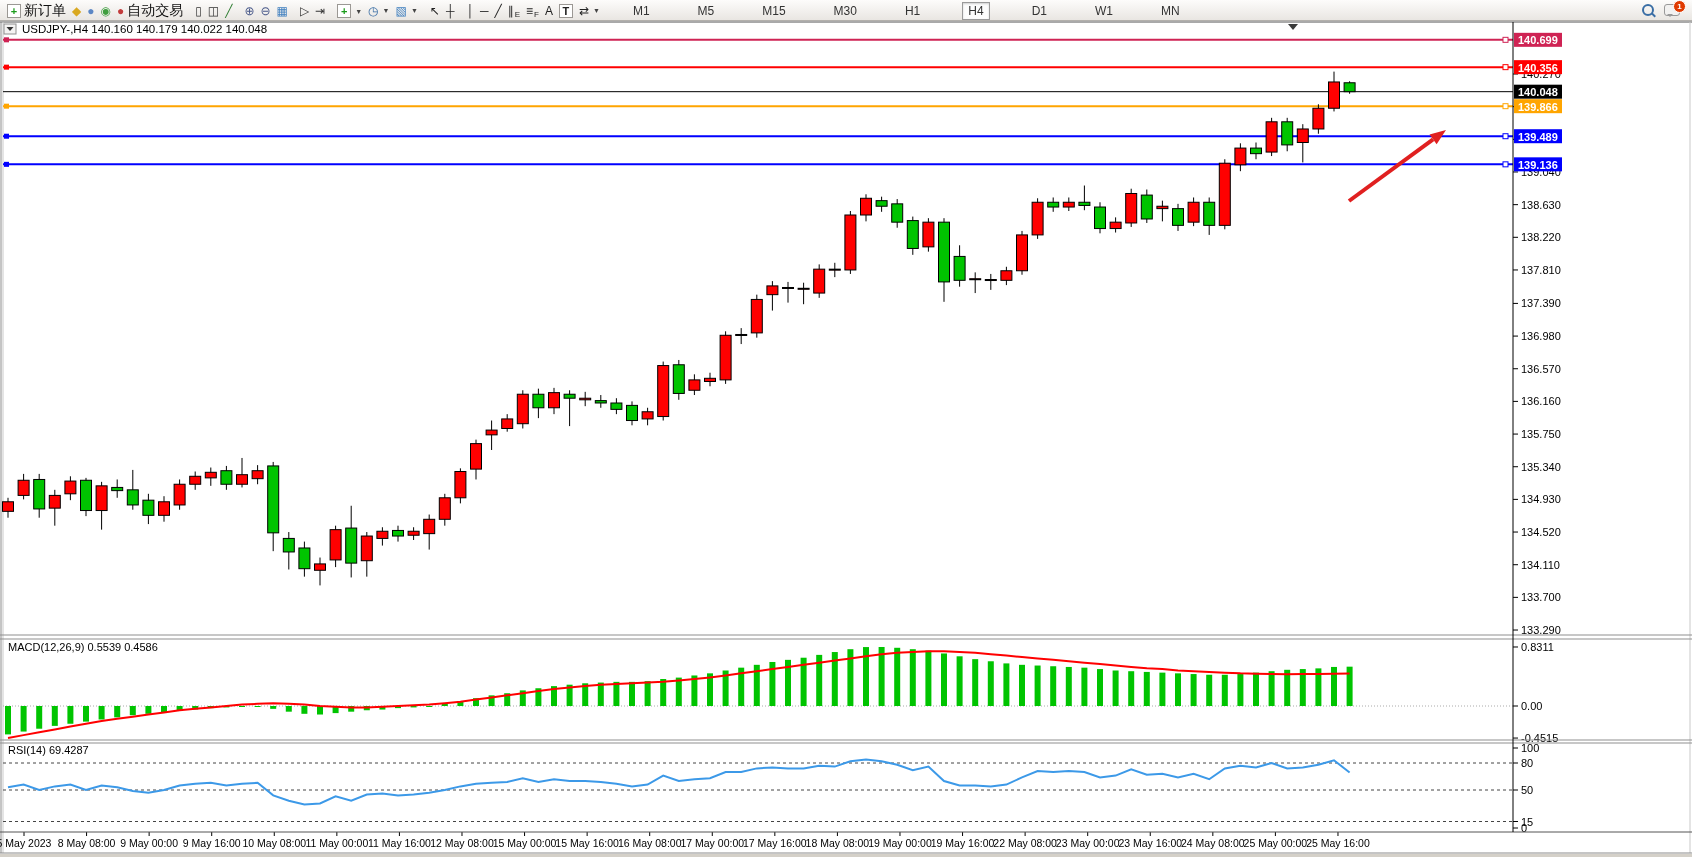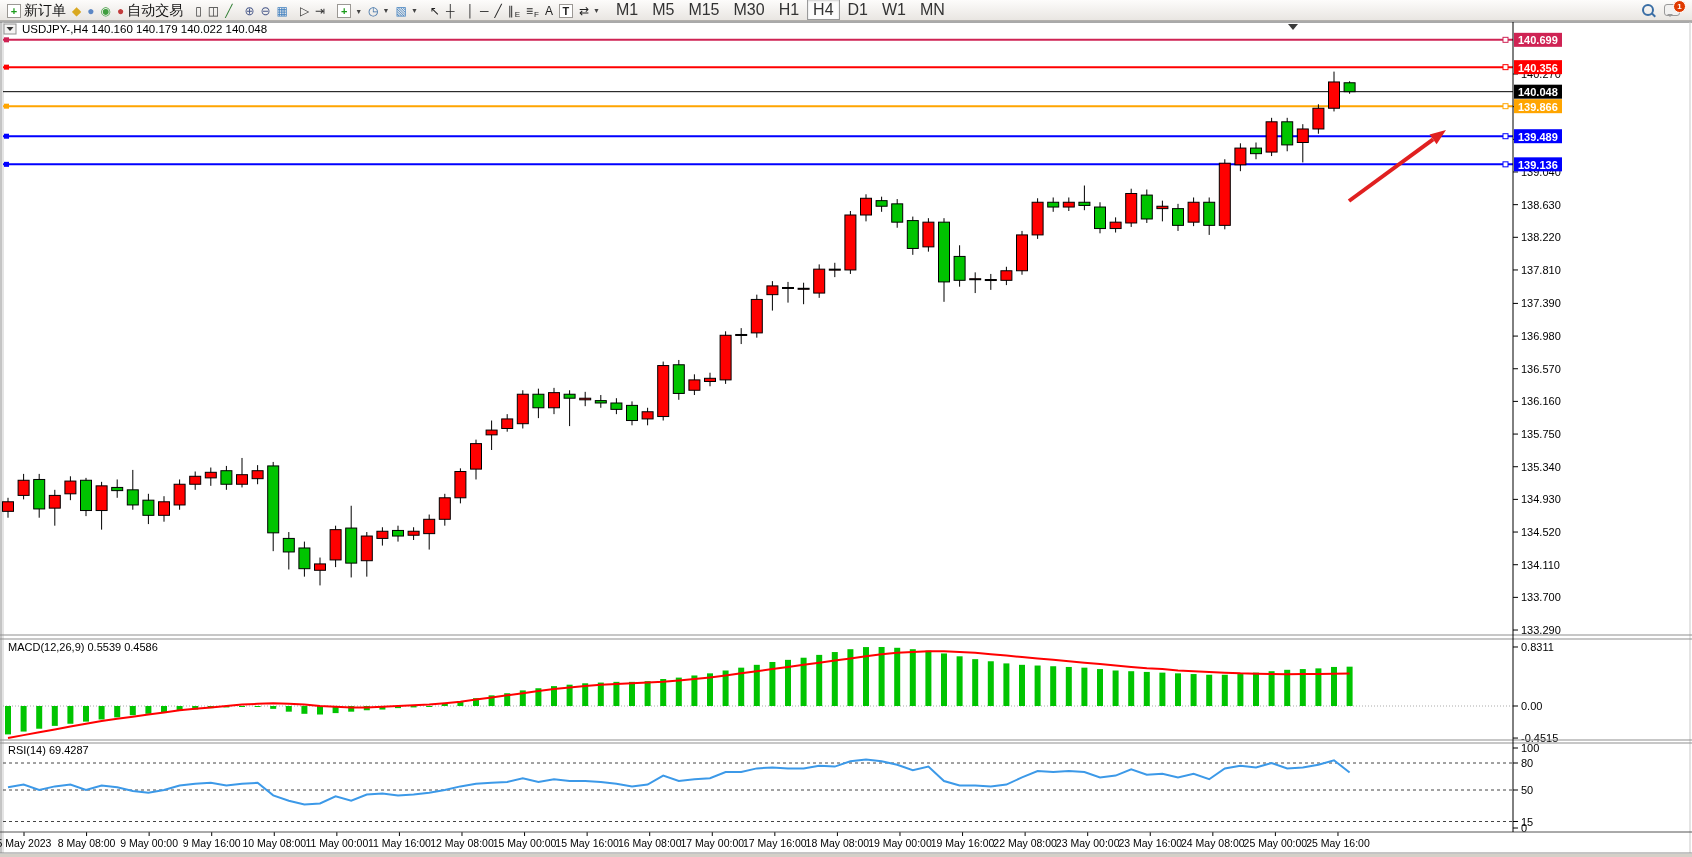--- a/index.html
+++ b/index.html
@@ -5,21 +5,21 @@
   html,body{margin:0;padding:0}
   body{width:1692px;height:857px;overflow:hidden;background:#fff;font-family:"Liberation Sans",sans-serif;position:relative}
   #toolbar{position:absolute;top:0;left:0;width:1692px;height:21px;background:linear-gradient(#fdfcfb,#e9e6e2);border-bottom:1px solid #b3b0ac;display:flex;align-items:center;padding:0 4px;box-sizing:border-box;z-index:5}
   .tb-item{display:inline-flex;align-items:center;height:17px;padding:0 3px;gap:3px;cursor:default;white-space:nowrap}
   .tb-glyph{font-size:12px;line-height:1}
   .tb-box{display:inline-flex;align-items:center;justify-content:center;width:12px;height:12px;border:1px solid #9b9894;background:#fff;font-weight:bold;font-size:11px;line-height:1}
   .tb-sub{font-size:8px;align-self:flex-end;margin-left:-2px;color:#222}
   .tb-caret{font-size:7px;color:#444;margin-left:1px}
   .tb-sep{width:1px;height:14px;background:#b5b2ae;margin:0 3px;box-shadow:1px 0 0 #fff}
   .tb-label{font-size:14px;color:#111}
-  .tf{padding:1px 5px;font-size:16px;color:#333;border:1px solid transparent;margin:0 1px}
+  .tf{padding:1px 5px;font-size:12px;color:#333;border:1px solid transparent;margin:0 18px}
   .tf.active{background:#fdfdfd;border:1px solid #9a9a9a;box-shadow:inset 0 1px 2px rgba(0,0,0,.18)}
   .tb-right{margin-left:auto;display:flex;align-items:center;gap:10px;padding-right:8px}
   .lens{position:relative;width:8px;height:8px;border:2px solid #3a6ea5;border-radius:50%;display:inline-block}
   .lens::after{content:"";position:absolute;width:5px;height:2px;background:#3a6ea5;transform:rotate(45deg);right:-4px;bottom:-2px}
   .chat{position:relative;width:14px;height:10px;border:1px solid #999;border-radius:3px;background:#f2f1f0;display:inline-block}
   .chat::after{content:"";position:absolute;left:2px;bottom:-5px;border:3px solid transparent;border-top-color:#999}
   .badge{position:absolute;top:-5px;right:-7px;background:#e03a00;color:#fff;border-radius:50%;width:11px;height:11px;font-size:8px;display:flex;align-items:center;justify-content:center;font-weight:bold;border:1px solid #fff}
   #chart-svg{position:absolute;top:0;left:0;z-index:1}
   svg text{font-family:"Liberation Sans",sans-serif}
 </style>

